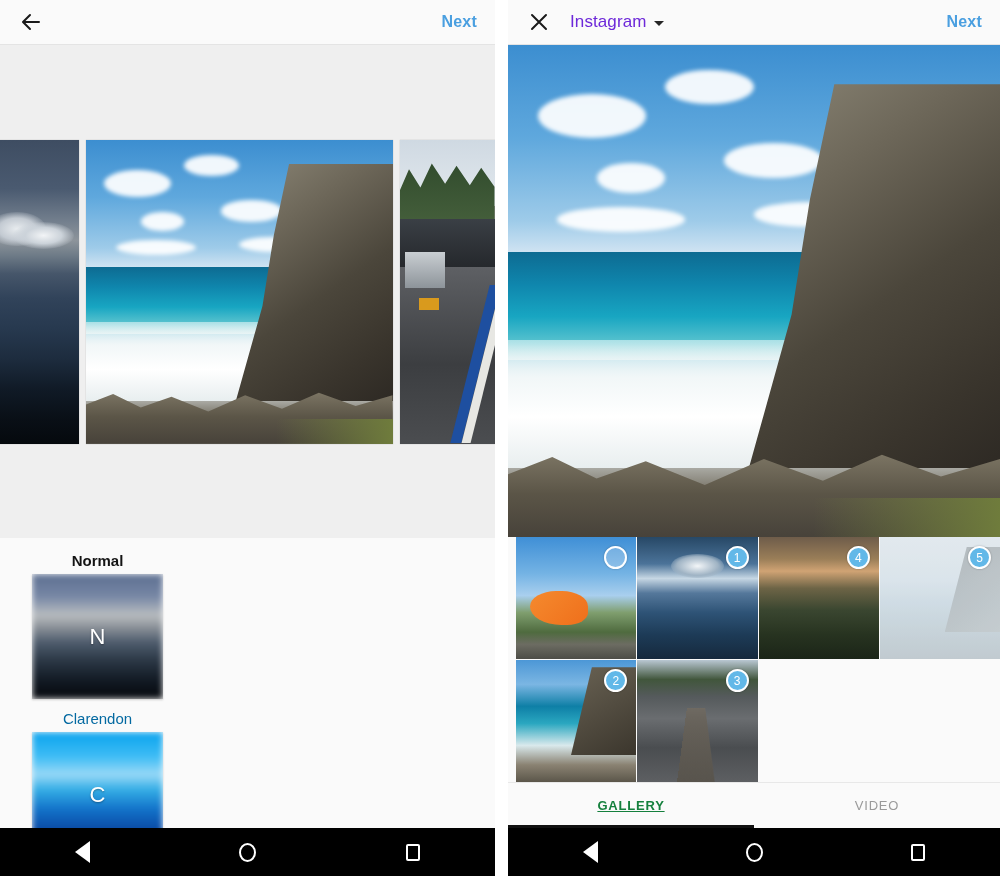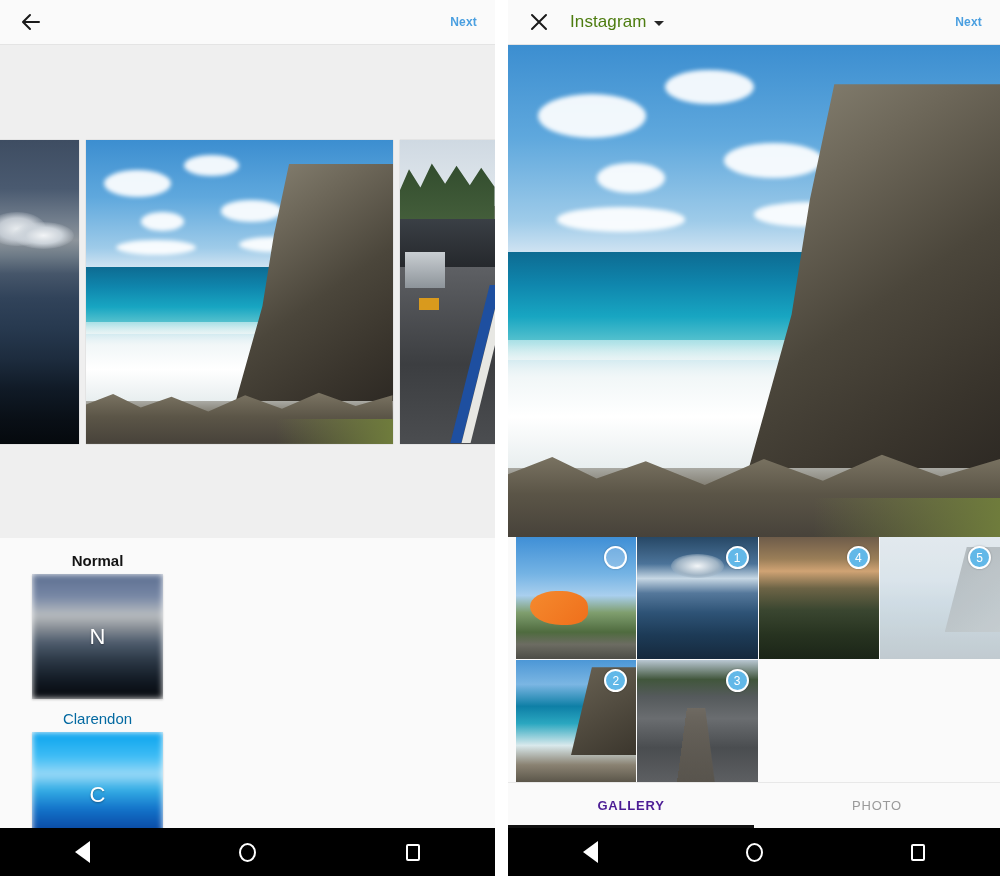--- a/index.html
+++ b/index.html
@@ -21,28 +21,28 @@
   .topbar {
     height: 45px; flex: 0 0 45px;
     background: #fafafa;
     border-bottom: 1px solid #e4e4e4;
     display: flex; align-items: center;
     padding: 0 18px;
   }
   .topbar .left-group { display: flex; align-items: center; gap: 18px; }
   .topbar .spacer { flex: 1 1 auto; }
   .icon-btn { width: 26px; height: 26px; display: flex; align-items: center; justify-content: center; }
-  .app-title { font-size: 17px; color: #4d7c0f; letter-spacing: .1px; }
+  .app-title { font-size: 17px; color: #6d28d9; letter-spacing: .1px; }
   .caret {
     width: 0; height: 0; margin-left: 7px; margin-top: 3px; display: inline-block;
     border-left: 5px solid transparent; border-right: 5px solid transparent;
     border-top: 5px solid #262626;
   }
   .title-wrap { display: flex; align-items: center; }
-  .next-btn { font-size: 12px; font-weight: bold; color: #4a9fe0; letter-spacing: .2px; }
+  .next-btn { font-size: 16px; font-weight: bold; color: #4a9fe0; letter-spacing: .2px; }
 
   
   .carousel-area {
     flex: 0 0 493px; background: #efefef;
     display: flex; align-items: center; justify-content: center;
     position: relative; overflow: hidden;
   }
   .carousel-track { display: flex; align-items: center; gap: 7px; height: 304px; }
   .c-slide { height: 304px; overflow: hidden; position: relative; background: #ddd; box-shadow: 0 0 1px rgba(0,0,0,.25); }
   .c-prev { width: 82px; margin-left: -4px; }
@@ -163,21 +163,21 @@
   .tile-faded { background: linear-gradient(to bottom,#e6edf2 0%,#dde7ee 35%,#cfdde6 55%,#c7d4db 75%,#bfc9cf 100%); opacity:.85; }
   .tile-faded::after { content:""; position:absolute; right:0; top:8%; width:46%; height:70%; background: linear-gradient(150deg,#9aa2a6,#c3c9cb); clip-path: polygon(40% 0%,100% 0%,100% 100%,0% 100%); opacity:.75; }
   .tile-cliff2 { background: linear-gradient(to bottom,#4c97d6 0%,#7bb6e3 20%,#0e7fa6 38%,#2aa7c0 52%,#d9e9ec 70%,#8a8272 86%,#5b564a 100%); }
   .tile-cliff2::after { content:""; position:absolute; right:-4%; top:6%; width:62%; height:72%; background: linear-gradient(150deg,#6a6354,#3a352c); clip-path: polygon(34% 0%,100% 0%,100% 100%,6% 100%); }
   .tile-rail { background: linear-gradient(to bottom,#b9c7d2 0%,#41563c 16%,#555a5c 30%,#6a6d70 48%,#4a4d50 72%,#5d5f62 100%); }
   .tile-rail::after { content:""; position:absolute; left:38%; top:26%; width:22%; height:74%; background: linear-gradient(to bottom,#6f6a62,#55514a); transform: perspective(40px) rotateX(22deg); }
 
   
   .tabs { flex: 0 0 46px; background: #fafafa; display: flex; border-top: 1px solid #e8e8e8; }
   .tab { flex: 1 1 0; display: flex; align-items: center; justify-content: center; font-size: 13px; letter-spacing: .8px; color: #9a9a9a; position: relative; }
-  .tab.active { color: #4c1d95; font-weight: bold; }
+  .tab.active { color: #15803d; font-weight: bold; text-decoration: underline; }
   .tab.active::after { content:""; position:absolute; left:0; right:0; bottom:0; height:3px; background:#111; }
 
   
   .navbar { flex: 0 0 48px; background: #000000; display: flex; align-items: center; justify-content: space-around; }
   .nav-ico { width: 30px; height: 30px; display:flex; align-items:center; justify-content:center; }
   .nav-back { width:0;height:0;border-top:11px solid transparent;border-bottom:11px solid transparent;border-right:15px solid #ffffff; }
   .nav-home { width:17px;height:19px;border:2px solid #ffffff;border-radius:50%; }
   .nav-rec  { width:14px;height:17px;border:2px solid #ffffff;border-radius:2px; }
 </style>
 </head>
@@ -349,21 +349,21 @@
 
       <div class="tile">
         <div class="tile-img tile-rail"></div>
         <div class="badge selected">3</div>
       </div>
 
     </div>
 
     <div class="tabs">
       <div class="tab active">GALLERY</div>
-      <div class="tab">PHOTO</div>
+      <div class="tab">VIDEO</div>
     </div>
 
     <div class="navbar">
       <div class="nav-ico">
           <div class="nav-back"></div>
         </div>
       <div class="nav-ico">
           <div class="nav-home"></div>
         </div>
       <div class="nav-ico">

